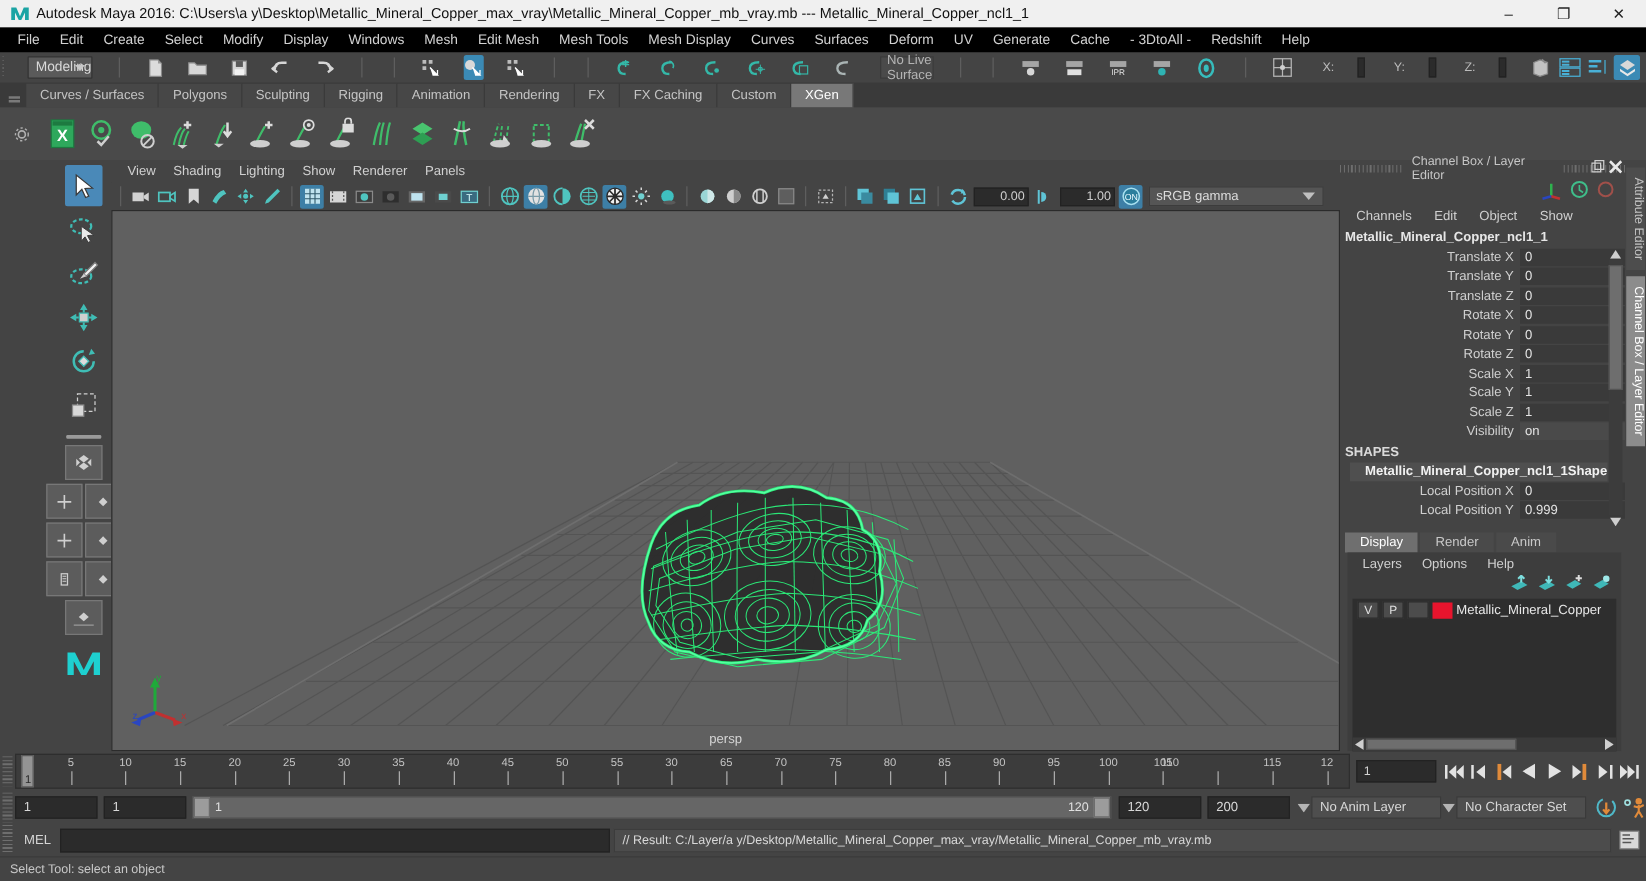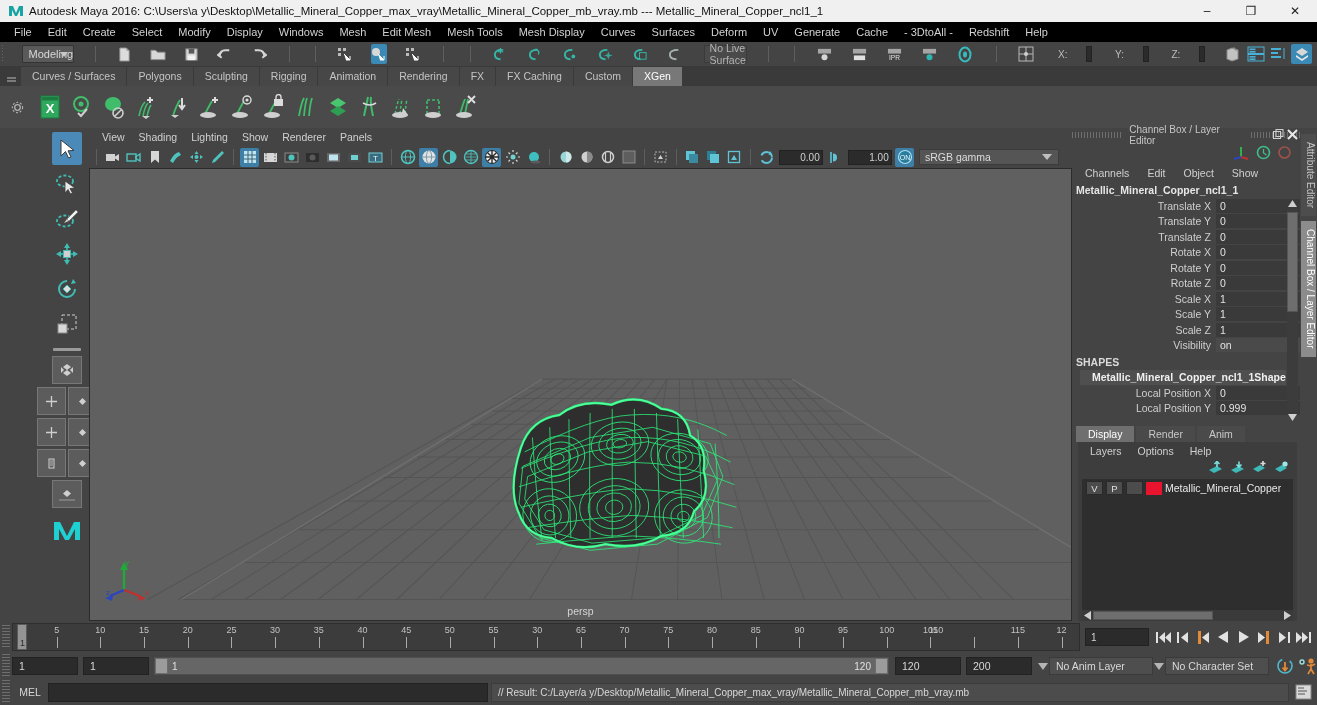--- a/index.html
+++ b/index.html
@@ -1305,13 +1305,16 @@
     <div class="melinput"></div>
     <div class="melresult">// Result: C:/Layer/a y/Desktop/Metallic_Mineral_Copper_max_vray/Metallic_Mineral_Copper_mb_vray.mb</div>
     <div class="melbtn">
       <svg width="17" height="16" viewBox="0 0 17 16">
           <rect x="1" y="1" width="15" height="14" fill="#d8d8d8" stroke="#888"></rect>
           <path d="M3 4 h6 M3 7 h9 M3 10 h7" stroke="#555" stroke-width="1.2"></path>
         </svg>
     </div>
   </div>
 
+  <div class="helpline">
+    <div class="txt">Select Tool: select an object</div>
+  </div>
 </div>
 
 </body></html>

